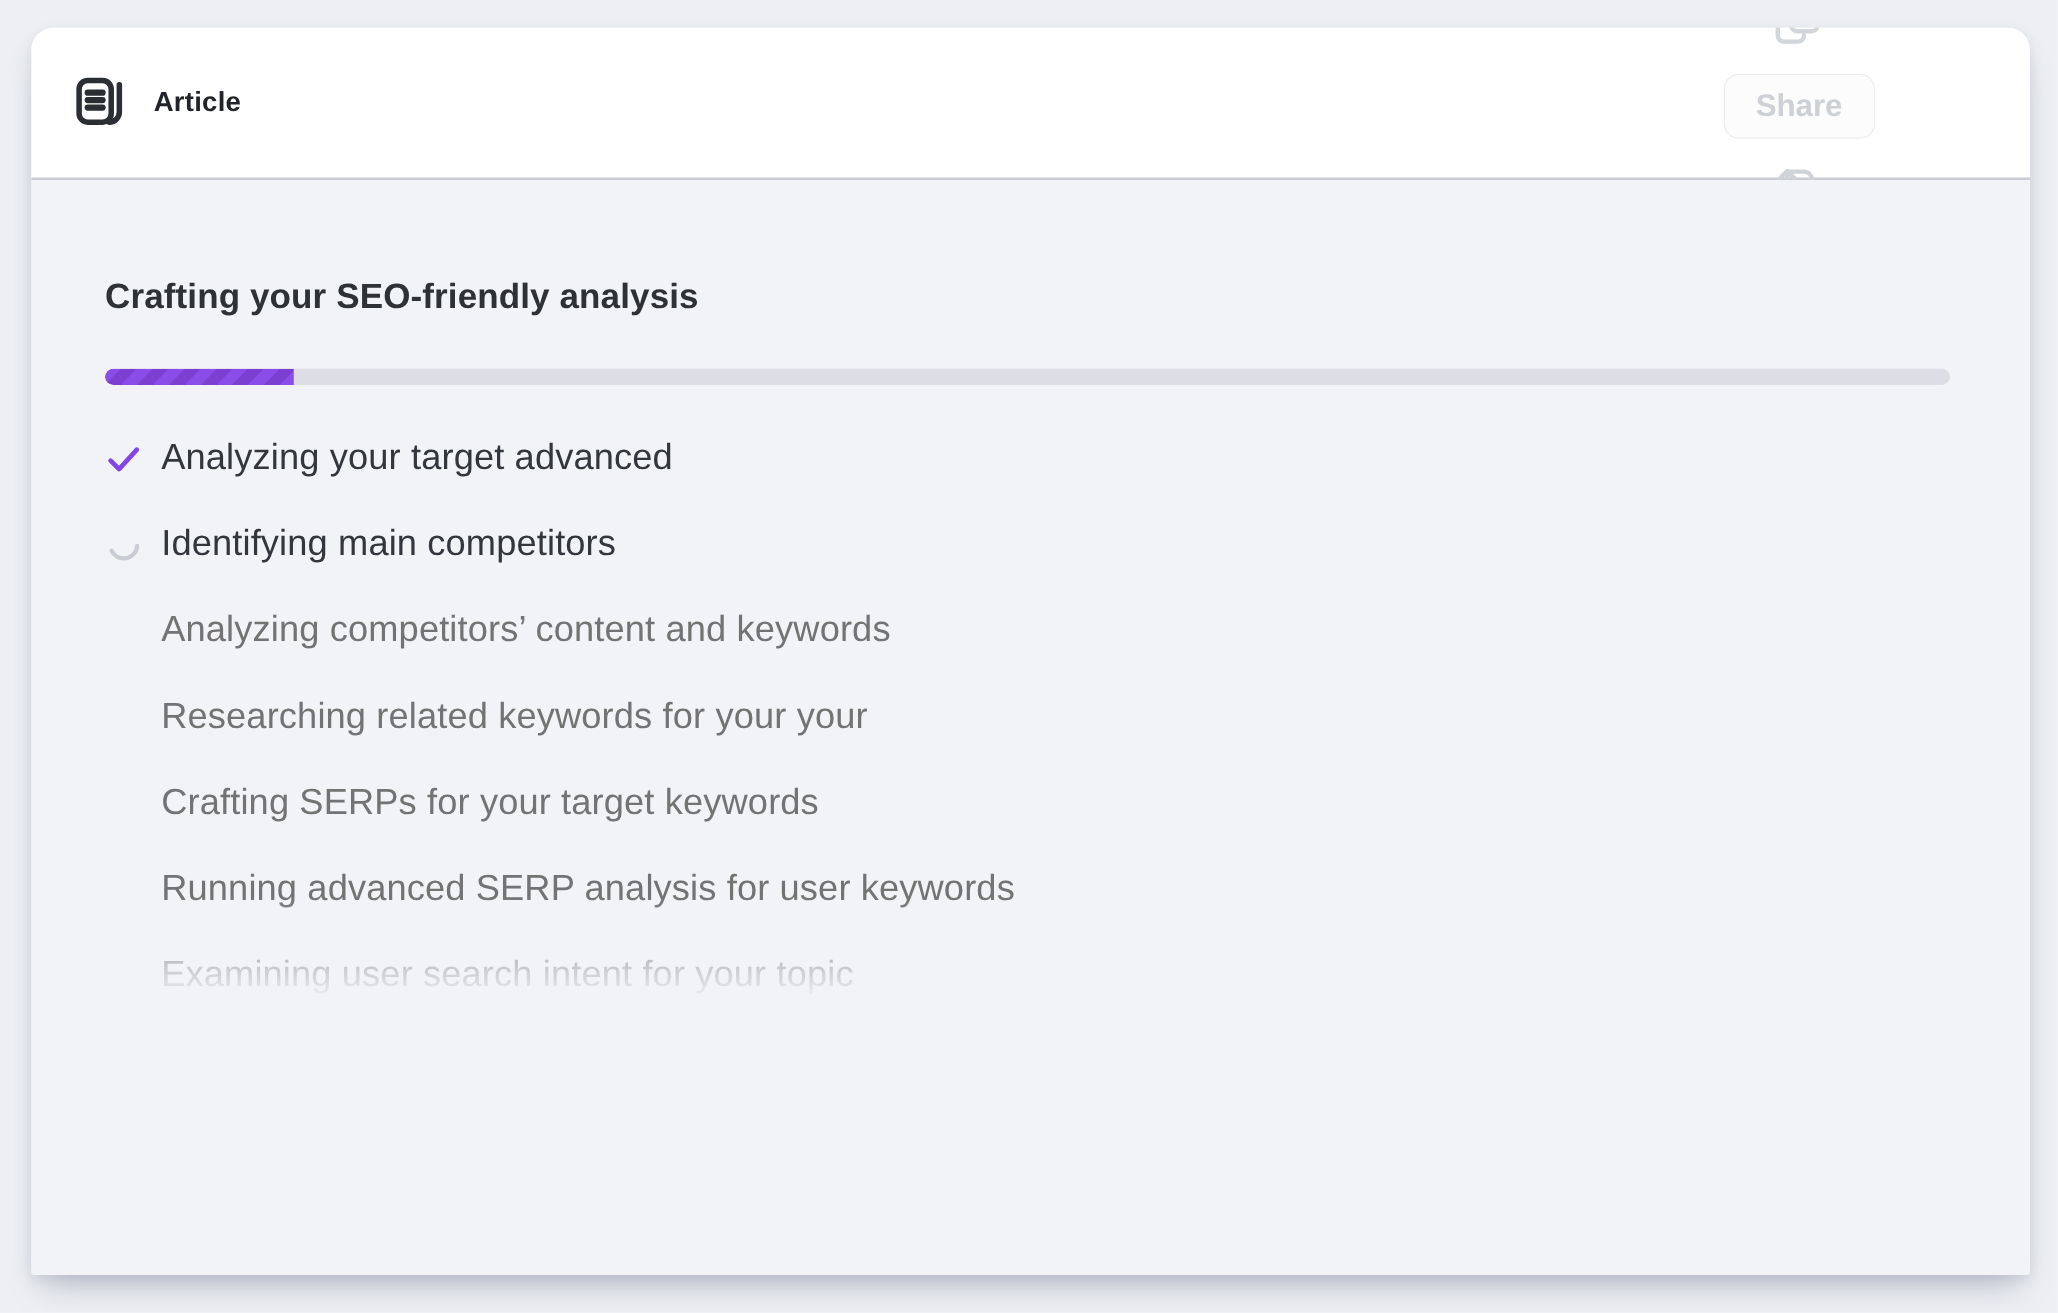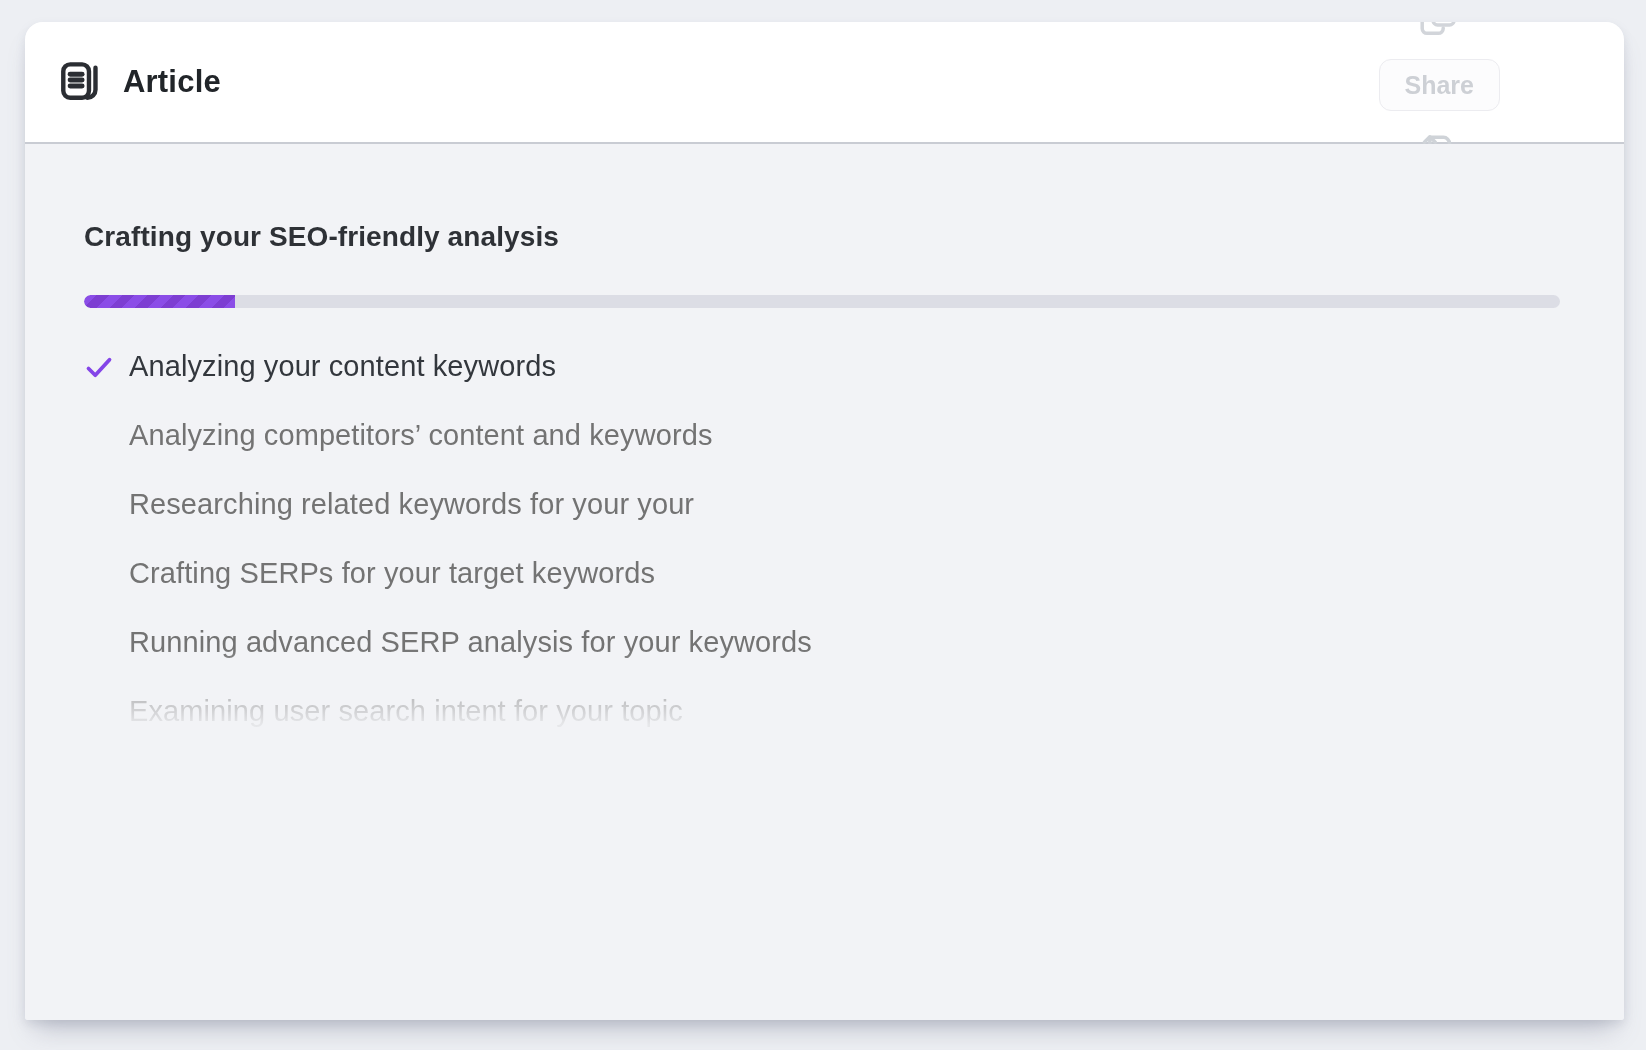--- a/index.html
+++ b/index.html
@@ -22,21 +22,21 @@
   .card-header{
     height:122px;flex:0 0 auto;
     background:#ffffff;
     border-bottom:2px solid #c9ccd3;
     display:flex;align-items:center;
     padding:0 116px 0 31px;
     box-sizing:border-box;
   }
   .header-left{display:flex;align-items:center;gap:21px;}
   .page-title{
-    font-size:31px;font-weight:600;color:#212529;margin:0;letter-spacing:.2px;
+    font-size:22px;font-weight:600;color:#212529;margin:0;letter-spacing:.2px;
   }
   .header-actions{margin-left:auto;display:flex;align-items:center;gap:13px;flex-direction:column;}
   .icon-btn{
     background:none;border:none;padding:6px;margin:0;cursor:pointer;
     display:flex;align-items:center;justify-content:center;
   }
   .share-btn{
     height:52px;padding:0 25px;margin:0 8px;
     border-radius:12px;
     border:1.5px solid #ececf0;
@@ -151,37 +151,47 @@
     </div>
     <ul class="checklist" id="checklist">
         <li class="row done">
     <span class="cell-icon">
             <span>
     <svg width="30" height="30" viewBox="0 0 24 24" fill="none" stroke="#8445e8" stroke-width="3" stroke-linecap="round" stroke-linejoin="round">
       <polyline points="3.6 13.2 9 18.6 20.4 6.2"></polyline>
     </svg>
   </span>
           </span>
-    <span class="label">Analyzing your content keywords</span>
+    <span class="label">Analyzing your target advanced</span>
+  </li>
+        <li class="row in-progress">
+    <span class="cell-icon">
+            <span>
+    <svg width="30" height="30" viewBox="0 0 24 24" fill="none">
+      <circle cx="12" cy="12" r="8.6" stroke="#c9ccd2" stroke-width="2.7" stroke-linecap="round" pathLength="100" stroke-dasharray="42 58" stroke-dashoffset="-1"></circle>
+    </svg>
+  </span>
+          </span>
+    <span class="label">Identifying main competitors</span>
   </li>
         <li class="row pending">
     <span class="cell-icon"></span>
     <span class="label">Analyzing competitors’ content and keywords</span>
   </li>
         <li class="row pending">
     <span class="cell-icon"></span>
     <span class="label">Researching related keywords for your your</span>
   </li>
         <li class="row pending">
     <span class="cell-icon"></span>
     <span class="label">Crafting SERPs for your target keywords</span>
   </li>
         <li class="row pending">
     <span class="cell-icon"></span>
-    <span class="label">Running advanced SERP analysis for your keywords</span>
+    <span class="label">Running advanced SERP analysis for user keywords</span>
   </li>
         <li class="row pending">
     <span class="cell-icon"></span>
     <span class="label">Examining user search intent for your topic</span>
   </li>
       </ul>
   </main>
 </div>
 
 </body></html>

